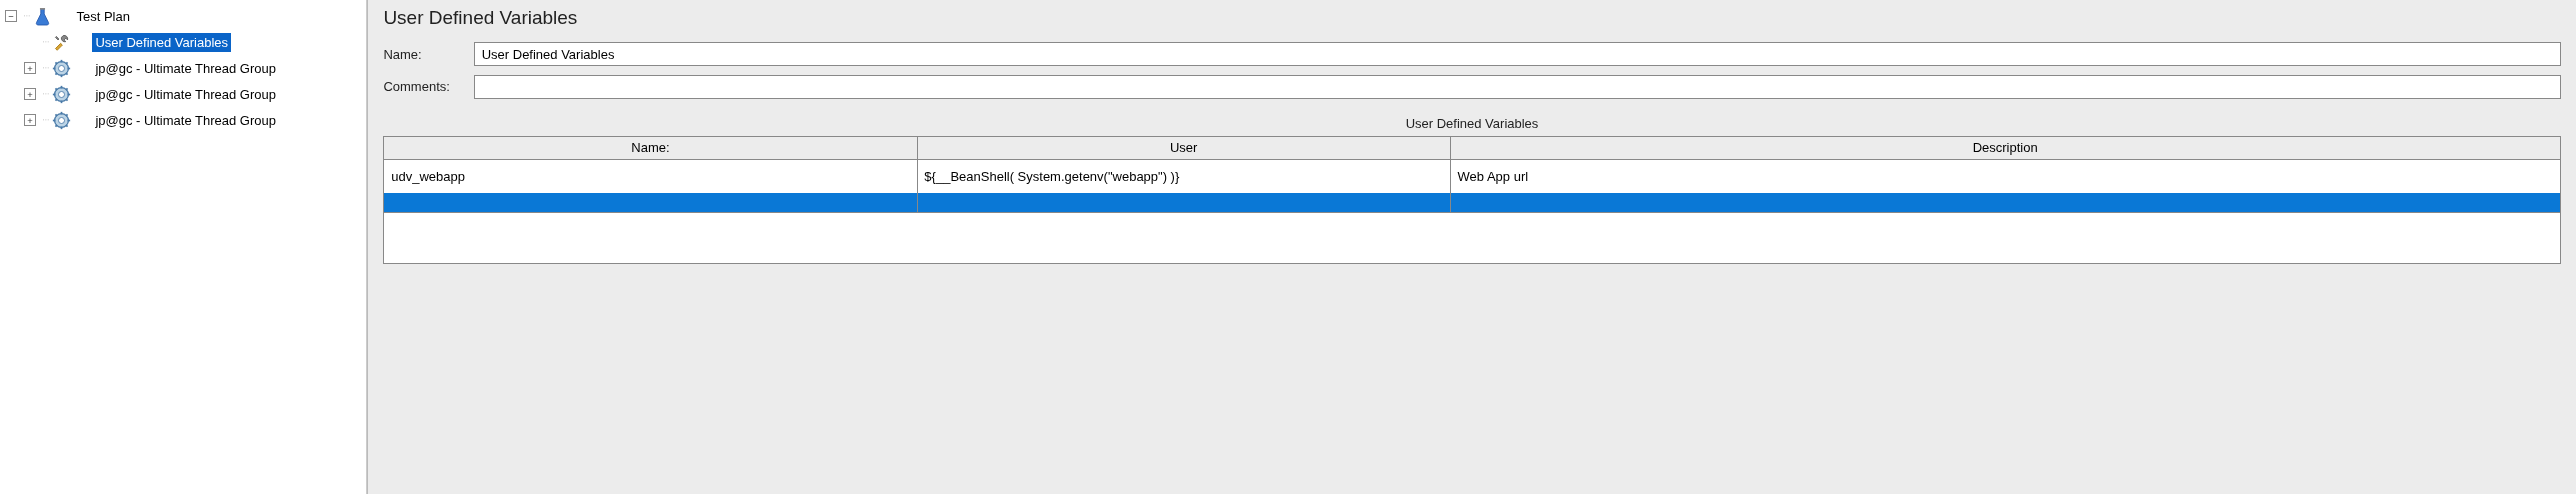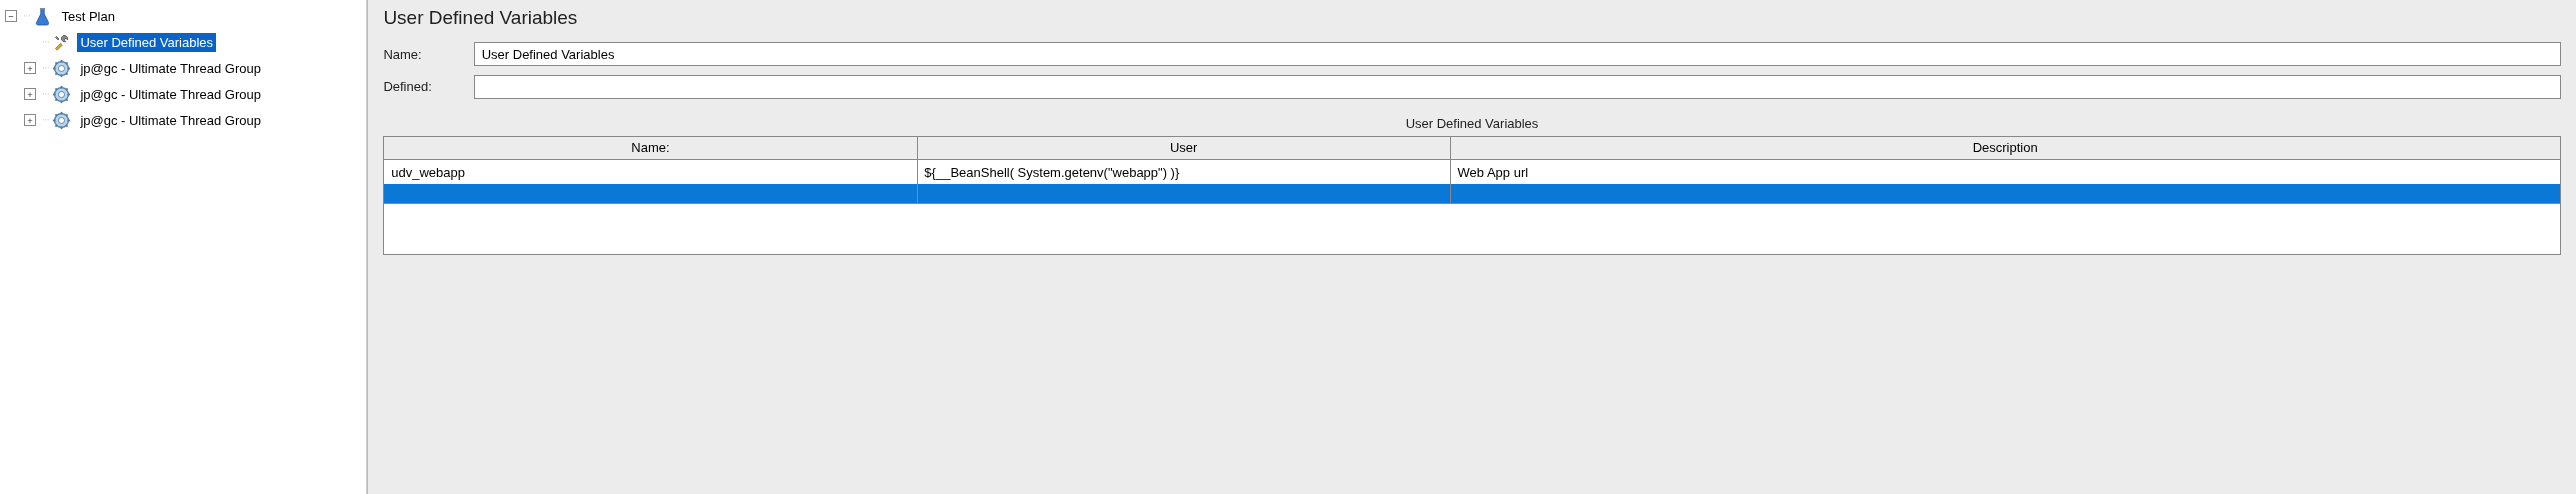--- a/index.html
+++ b/index.html
@@ -54,20 +54,21 @@
       width: 20.5px;
       height: 20.5px;
       margin-right: 5.1px;
       flex-shrink: 0;
       display: flex;
       align-items: center;
       justify-content: center;
     }
     .tree-label {
       padding: 1.7px 3.4px;
+      margin-left: 15px;
     }
     .tree-label.selected {
       background: #0a64c8;
       color: #fff;
     }
     .main-panel {
       flex: 1;
       background: #ececec;
       border-left: 1.7px solid #bbb;
       padding: 6.8px 15.4px;
@@ -120,21 +121,21 @@
       font-weight: normal;
       padding: 3.4px 5.1px;
       text-align: center;
       font-size: 13px;
     }
     .var-table td {
       border-left: 0.9px solid #888;
       border-right: 0.9px solid #888;
       padding: 2.6px 6.8px;
       font-size: 13px;
-      height: 25px;
+      height: 34px;
       background: #fff;
     }
     .var-table tr.bluerow td {
       background: #0a78d6;
       height: 19px;
     }
     .var-table .col1 { width: 24.5%; }
     .var-table .col2 { width: 24.5%; }
     .var-table .col3 { width: 51%; }
     .table-body-space {
@@ -245,21 +246,21 @@
 
 <div class="main-panel">
   <div class="panel-title">User Defined Variables</div>
 
   <div class="form-row">
     <span class="form-label">Name:</span>
     <input class="form-input" type="text" value="User Defined Variables" style="">
   </div>
 
   <div class="form-row">
-    <span class="form-label">Defined:</span>
+    <span class="form-label">Comments:</span>
     <input class="form-input" type="text" value="" style="">
   </div>
 
   <div class="table-section">
     <div class="table-title">User Defined Variables</div>
     <table class="var-table">
       <colgroup>
         <col class="col1">
           <col class="col2">
           <col class="col3">

